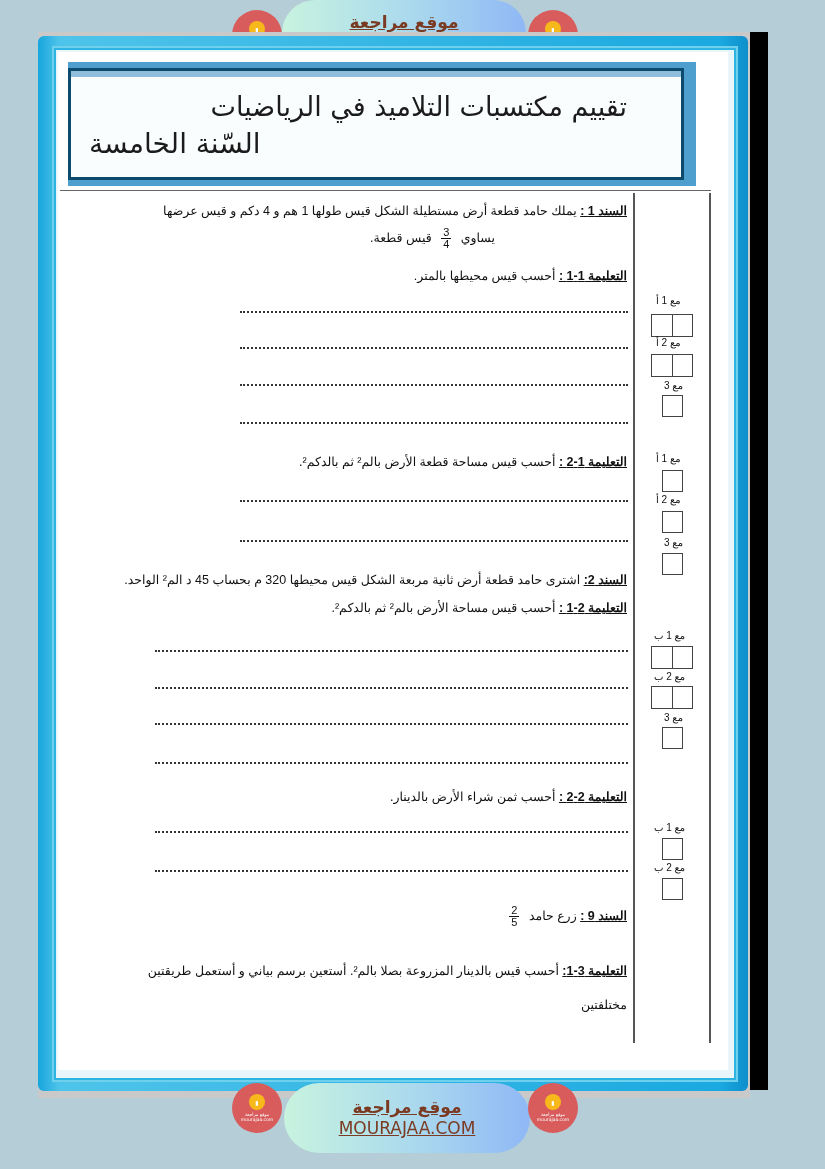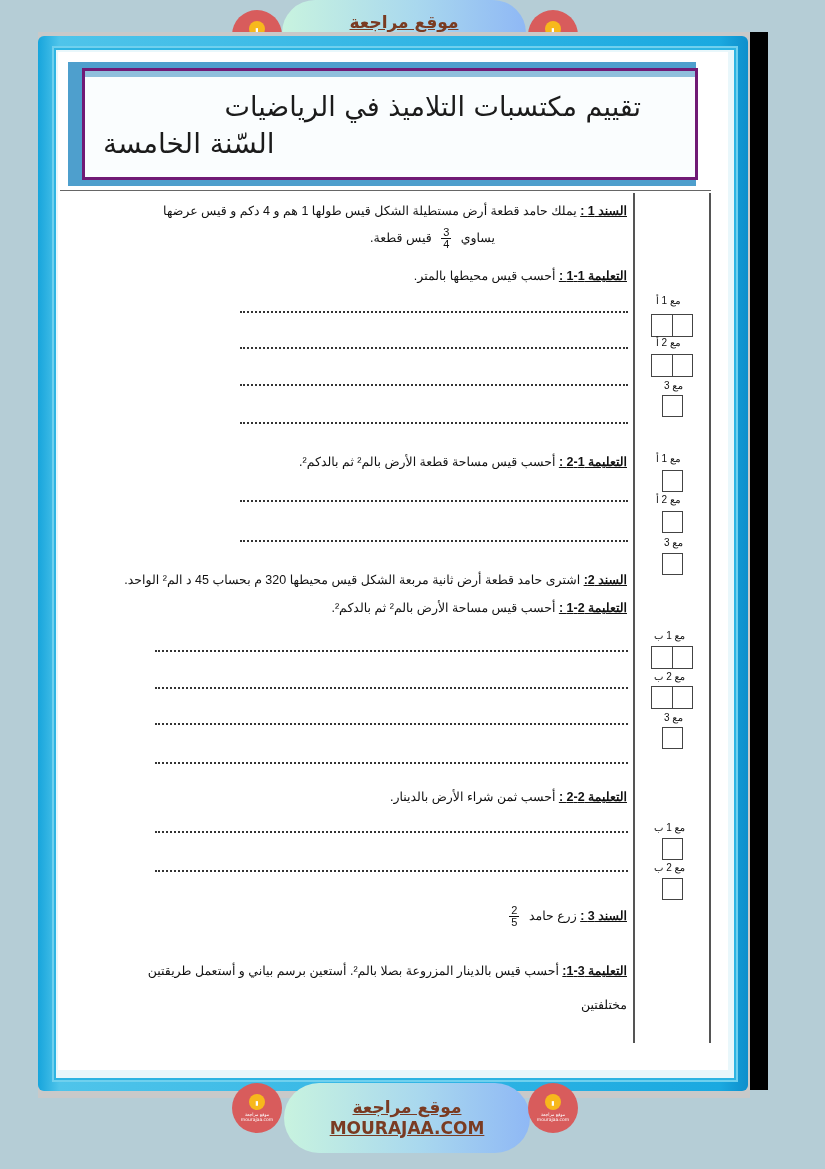--- a/index.html
+++ b/index.html
@@ -3,21 +3,21 @@
 <meta charset="utf-8">
 <style>
   html,body{margin:0;padding:0;}
   body{width:825px;height:1169px;background:#b5cdd6;position:relative;overflow:hidden;font-family:"DejaVu Sans",sans-serif;}
   .shadow-black{position:absolute;left:748px;top:32px;width:20px;height:1058px;background:#000;}
   .page-gray{position:absolute;left:38px;top:32px;width:712px;height:1066px;background:#c9c9c9;}
   .frame-outer{position:absolute;left:38px;top:36px;width:710px;height:1055px;background:linear-gradient(90deg,#17a5dc,#4fc4ea 3%,#1aa9e0 96%,#0e8fcc);border-radius:6px;}
   .frame-inner{position:absolute;left:52px;top:46px;width:682px;height:1032px;background:#e9f7fb;border:2px solid #6fd0ee;box-shadow:inset 0 0 0 2px #2db4e2;}
   .paper{position:absolute;left:58px;top:52px;width:670px;height:1018px;background:#fff;}
   .title-box-shadow{position:absolute;left:68px;top:62px;width:628px;height:124px;background:#4e9fcd;}
-  .title-box{position:absolute;left:82px;top:68px;width:610px;height:106px;border:3px solid #701a75;background:#fafdfe;box-shadow:inset 0 6px 0 #8fbfdc;}
+  .title-box{position:absolute;left:68px;top:68px;width:610px;height:106px;border:3px solid #0c4a6e;background:#fafdfe;box-shadow:inset 0 6px 0 #8fbfdc;}
   .title-main{position:absolute;right:54px;top:20px;font-size:27px;color:#1b1b1b;direction:rtl;white-space:nowrap;}
   .title-sub{position:absolute;left:18px;top:56px;font-size:28px;color:#1b1b1b;direction:rtl;white-space:nowrap;}
   .rule-left{position:absolute;left:633px;top:193px;width:2px;height:850px;background:#555;}
   .rule-right{position:absolute;left:709px;top:193px;width:2px;height:850px;background:#555;}
   .rule-top{position:absolute;left:60px;top:190px;width:651px;height:1px;background:#666;}
   .line{position:absolute;direction:rtl;font-size:12.5px;color:#111;white-space:nowrap;font-family:"Liberation Sans",sans-serif;}
   .lbl{text-decoration:underline;font-weight:bold;}
   .frac{display:inline-block;vertical-align:middle;text-align:center;font-size:11px;line-height:11px;margin:0 6px;}
   .frac span{display:block;}
   .frac .num{border-bottom:1px solid #111;padding:0 2px;}
@@ -25,21 +25,21 @@
   .crit{position:absolute;font-size:10px;color:#111;direction:rtl;white-space:nowrap;font-family:"Liberation Sans",sans-serif;}
   .box2{position:absolute;width:40px;height:21px;border:1.5px solid #444;display:flex;}
   .box2 .cell{flex:1;border-left:1.5px solid #444;}
   .box2 .cell:first-child{border-left:none;}
   .box1{position:absolute;width:19px;height:20px;border:1.5px solid #444;}
   .badge{position:absolute;border-radius:50%;background:#d85c5c;width:50px;height:50px;display:flex;flex-direction:column;align-items:center;justify-content:center;}
   .badge .dot{width:16px;height:16px;border-radius:50%;background:#f7b81c;display:flex;align-items:center;justify-content:center;font-size:6px;color:#fff;}
   .badge .tiny{font-size:4.5px;color:#fff;margin-top:2px;line-height:5px;text-align:center;}
   .pill{position:absolute;border-radius:38px;background:linear-gradient(90deg,#c8f3df,#a9d8ee 55%,#8fb8f5);display:flex;flex-direction:column;align-items:center;justify-content:center;}
   .pill .ar{font-size:17px;color:#7a3b22;text-decoration:underline;font-weight:bold;direction:rtl;line-height:20px;}
-  .pill .en{font-size:17px;color:#7a3b22;text-decoration:underline;font-weight:bold;line-height:22px;font-family:"DejaVu Sans",sans-serif;}
+  .pill .en{font-size:17px;color:#7a3b22;text-decoration:underline;font-weight:normal;line-height:22px;font-family:"DejaVu Sans",sans-serif;}
 </style>
 </head>
 <body>
 
 <div class="badge" style="left:232px;top:10px;">
   <div class="dot">▮</div>
   <div class="tiny">موقع مراجعة mourajaa.com</div>
 </div>
 <div class="pill" style="left:282px;top:0px;width:244px;height:66px;">
   <div class="ar">موقع مراجعة</div>
@@ -106,21 +106,21 @@
 <div class="dots" style="left:155px;top:762px;width:473px;"></div>
 
 <div class="line" style="right:198px;top:789px;">
   <span class="lbl">التعليمة 2-2 :</span>
   <span>أحسب ثمن شراء الأرض بالدينار.</span>
 </div>
 <div class="dots" style="left:155px;top:831px;width:473px;"></div>
 <div class="dots" style="left:155px;top:870px;width:473px;"></div>
 
 <div class="line" style="right:198px;top:905px;">
-  <span class="lbl">السند 3 :</span>
+  <span class="lbl">السند 9 :</span>
   <span>زرع حامد</span>
   <span class="frac"><span class="num">2</span><span>5</span></span>
 </div>
 <div class="line" style="right:198px;top:963px;">
   <span class="lbl">التعليمة 3-1:</span>
   <span>أحسب قيس بالدينار المزروعة بصلا بالم². أستعين برسم بياني و أستعمل طريقتين</span>
 </div>
 <div class="line" style="right:198px;top:997px;">مختلفتين</div>
 
 <div class="crit" style="left:656px;top:295px;">مع 1 أ</div>

